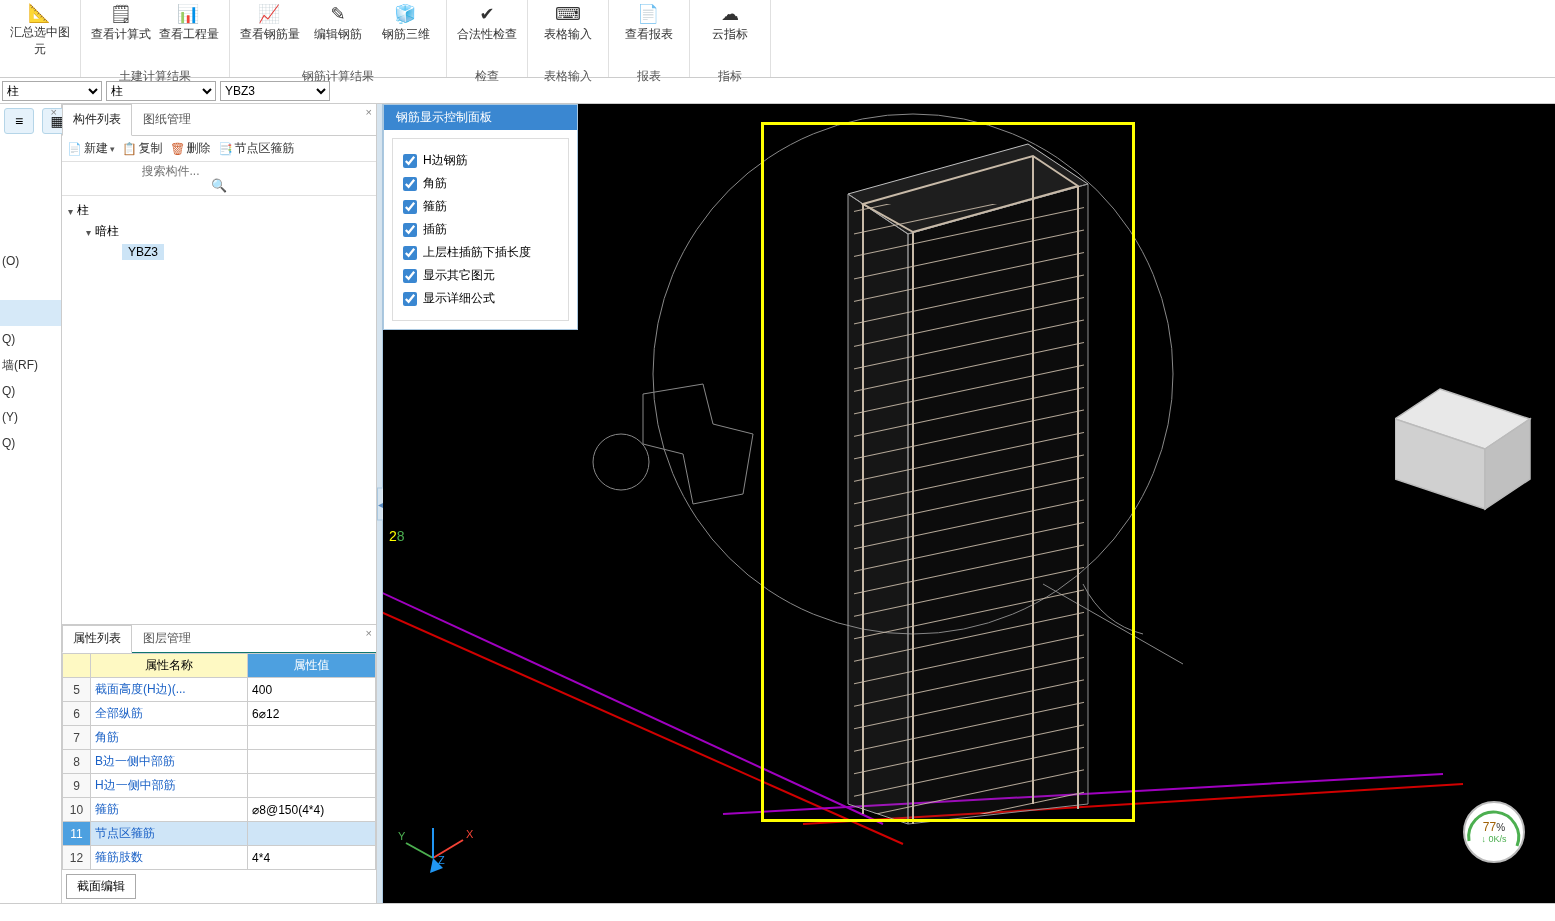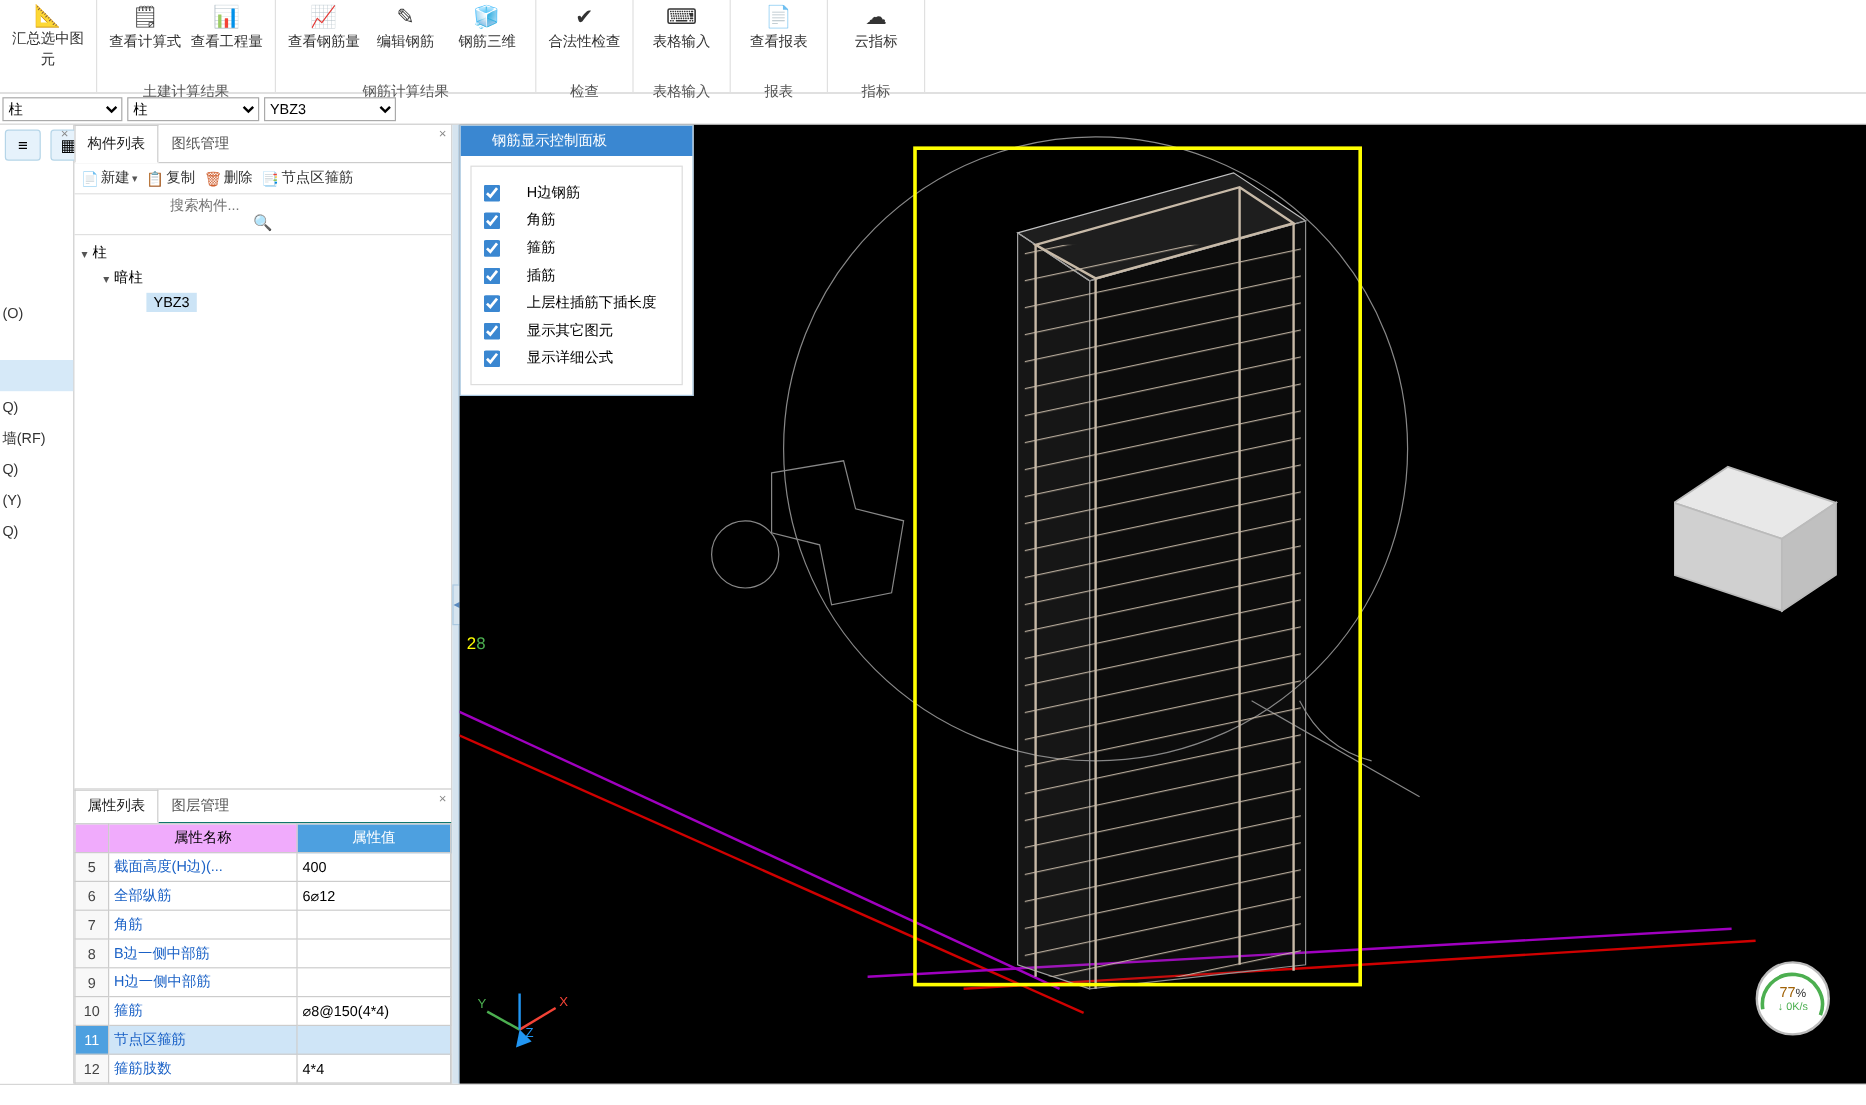--- a/index.html
+++ b/index.html
@@ -41,21 +41,21 @@
 .tree { padding: 4px 6px; flex: 1; overflow: auto; border-bottom: 1px solid #ccc; }
 .tree-node { padding: 2px 0; font-size: 12px; display: flex; align-items: center; gap: 4px; }
 .tree .tri::before { content: "▸"; color: #555; font-size: 10px; display:inline-block; }
 .tree .tri.open::before { content: "▾"; }
 .tree .leaf { background: #cce4f6; padding: 1px 6px; display:inline-block; }
 
 .propsection { display: flex; flex-direction: column; }
 .proptabs { display: flex; border-bottom: 1px solid #0f766e; }
 .proptabs .tab { padding: 4px 10px; }
 .proptable { border-collapse: collapse; width: 100%; font-size: 12px; }
-.proptable th { background: #f0abfc; border: 1px solid #ccc; padding: 3px 4px; font-weight: normal; }
+.proptable th { background: #fef9c3; border: 1px solid #ccc; padding: 3px 4px; font-weight: normal; }
 .proptable th.valhead { background: #4da0e0; color: #fff; }
 .proptable td { border: 1px solid #ccc; padding: 3px 4px; }
 .proptable td.idx { text-align: center; width: 28px; color: #444; background:#f8f8f8; }
 .proptable tr.sel td { background: #cfe5f7; }
 .proptable tr.sel td.idx { background: #4da0e0; color:#fff; }
 .proptable td.link { color: #1a61c6; }
 .propfooter { padding: 4px; }
 .propfooter button { font-size: 12px; padding: 3px 10px; background: #fff; border: 1px solid #aaa; }
 
 
@@ -65,23 +65,23 @@
 .speedgauge { position: absolute; right: 30px; bottom: 40px; width: 62px; height: 62px; border-radius: 50%; background: #fff; border: 2px solid #bbb; display: flex; flex-direction: column; align-items: center; justify-content: center; }
 .gauge-num { font-size: 12px; color: #a16207; text-align: right; }
 .gauge-pct { font-size: 10px; color: #333; }
 .gauge-spd { font-size: 9px; color: #4caf50; }
 .marker28 { position:absolute; left:6px; top:424px; font-size:14px; }
 .marker28 .two { color:#ff0; } .marker28 .eight { color:#4caf50; }
 .triad { position:absolute; left:15px; bottom:25px; }
 
 
 .ctrlpanel { position: absolute; left: 0; top: 0; width: 195px; background: #fff; border: 1px solid #aac8e0; box-shadow: 2px 2px 4px rgba(0,0,0,.15); }
-.ctrlpanel .hd { background: #3a87d1; color: #fff; padding: 4px 26px; font-size: 12px; }
+.ctrlpanel .hd { background: #3a87d1; color: #fff; padding: 4px 12px; font-size: 12px; }
 .ctrlpanel .bd { background: #fff; padding: 10px; border:1px solid #ddd; margin:8px; }
-.ctrlpanel label { display: flex; align-items: center; gap: 22px; font-size: 12px; padding: 3px 0; }
+.ctrlpanel label { display: flex; align-items: center; gap: 6px; font-size: 12px; padding: 3px 0; }
 .ctrlpanel input[type=checkbox] { accent-color: #3a87d1; width:14px; height:14px; }
 
 .splitter { width: 6px; background: #d6e4ef; border-right: 1px solid #aac8e0; cursor: col-resize; position:relative; }
 .splitter::after { content:"◂"; position:absolute; top:50%; left:0; font-size:10px; color:#5a8abf; background:#d6e4ef; border:1px solid #aac8e0; padding:10px 0; transform:translateY(-50%); }
 
 .statusbar { height: 18px; border-top: 1px solid #ccc; font-size: 11px; color: #555; display: flex; align-items: center; padding: 0 8px; gap: 30px; }
 
 .closex { position:absolute; top:2px; right:4px; font-size:11px; color:#888; cursor:pointer; }
 </style>
 </head>
@@ -285,20 +285,23 @@
     <td class="link">节点区箍筋</td>
     <td></td>
             </tr>
             <tr>
               <td class="idx">12</td>
     <td class="link">箍筋肢数</td>
     <td>4*4</td>
             </tr>
           </tbody>
       </table>
+      <div class="propfooter">
+        <button>截面编辑</button>
+      </div>
     </div>
   </div>
 
   <div class="splitter"></div>
 
   <div class="viewport">
 
     <div class="ctrlpanel">
       <div class="hd">钢筋显示控制面板</div>
       <div class="bd" id="ctrlitems">

